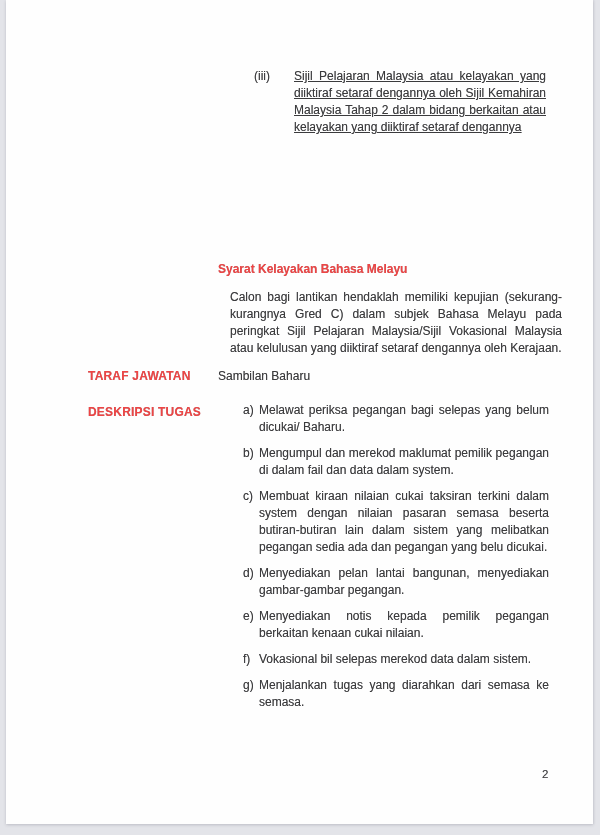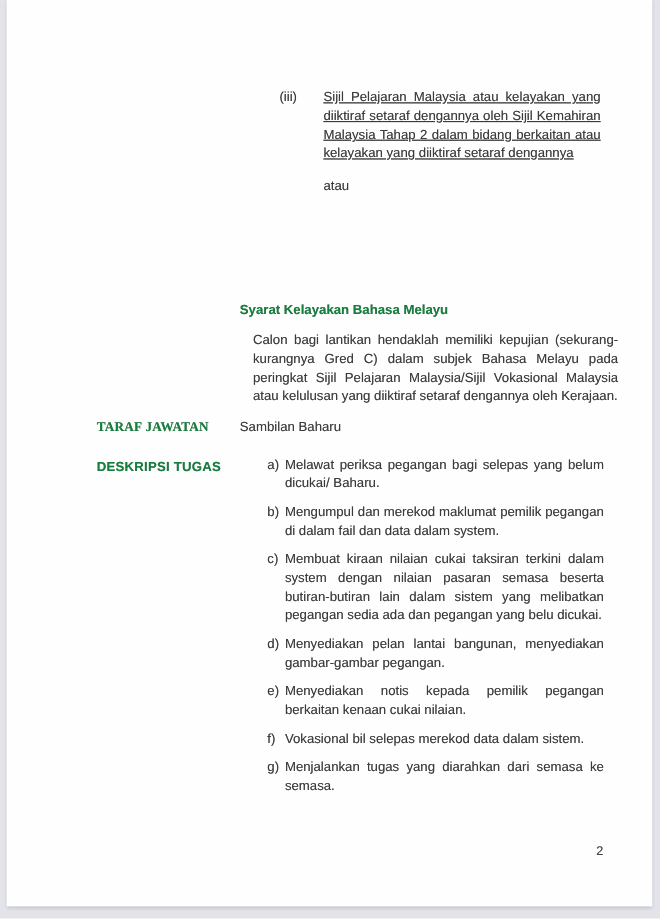--- a/index.html
+++ b/index.html
@@ -21,25 +21,24 @@
     width: 587px;
     height: 824px;
     background: #fefefe;
     box-shadow: 0 1px 3px rgba(40,40,60,0.18), 1px 0 2px rgba(40,40,60,0.06);
   }
   .doc-text {
     color: #3b3b3d;
     font-size: 12px;
     line-height: 17px;
     text-shadow: 0 0 0.6px rgba(70,70,72,0.55);
-    margin-top: 12px;
   }
   .bold {
     font-weight: bold;
-    color: #15803d;
+    color: #ef4444;
   }
   .justified { text-align: justify; }
 
   
   .qual-section {
     position: absolute;
     left: 248px;
     top: 68px;
     width: 292px;
   }
@@ -67,21 +66,20 @@
     top: 289px;
     width: 332px;
   }
 
   
   .taraf-label {
     position: absolute;
     left: 82px;
     top: 368px;
     letter-spacing: 0.2px;
-    font-family: Liberation Serif, serif;
   }
   .taraf-value {
     position: absolute;
     left: 212px;
     top: 368px;
   }
   .tugas-label {
     position: absolute;
     left: 82px;
     top: 404px;
@@ -118,21 +116,20 @@
 <body>
 
 <div class="photo-frame">
   <div class="paper">
 
     <div class="qual-section doc-text">
       <div class="qual-item">
         <span class="qual-marker">(iii)</span>
         <p class="qual-text justified">Sijil Pelajaran Malaysia atau kelayakan yang diiktiraf setaraf dengannya oleh Sijil Kemahiran Malaysia Tahap 2 dalam bidang berkaitan atau kelayakan yang diiktiraf setaraf dengannya</p>
       </div>
-      <div class="qual-connector">atau</div>
     </div>
 
     <h3 class="bm-heading bold doc-text">Syarat Kelayakan Bahasa Melayu</h3>
     <p class="bm-para doc-text justified">Calon bagi lantikan hendaklah memiliki kepujian (sekurang-kurangnya Gred C) dalam subjek Bahasa Melayu pada peringkat Sijil Pelajaran Malaysia/Sijil Vokasional Malaysia atau kelulusan yang diiktiraf setaraf dengannya oleh Kerajaan.</p>
 
     <div class="taraf-label bold doc-text">TARAF JAWATAN</div>
     <div class="taraf-value doc-text">Sambilan Baharu</div>
 
     <div class="tugas-label bold doc-text">DESKRIPSI TUGAS</div>
 

